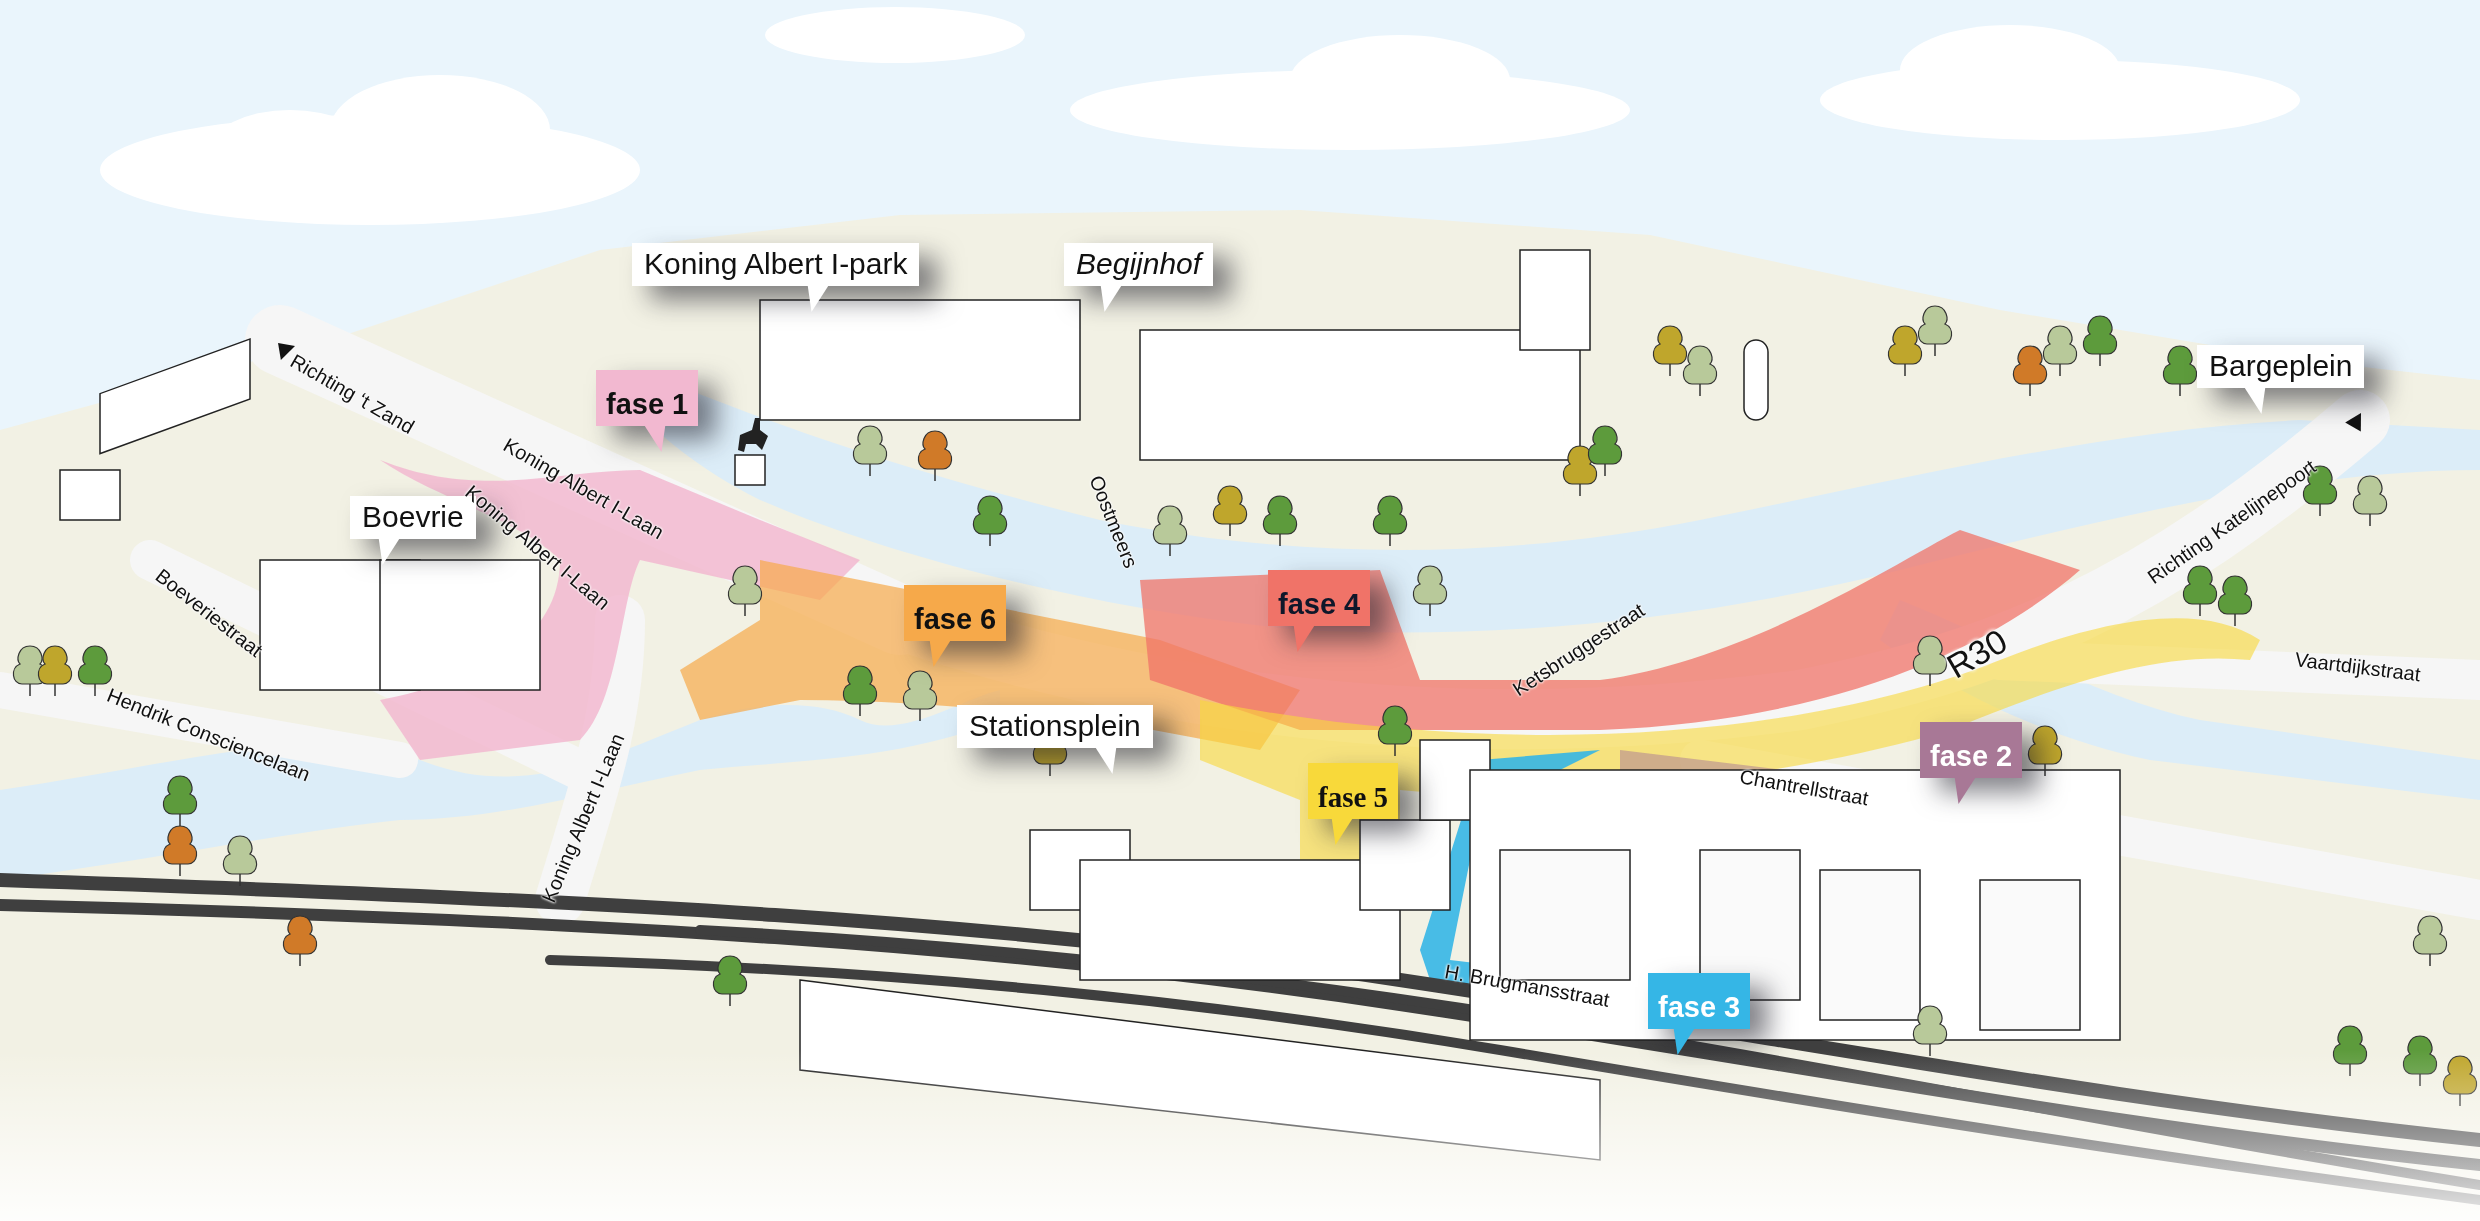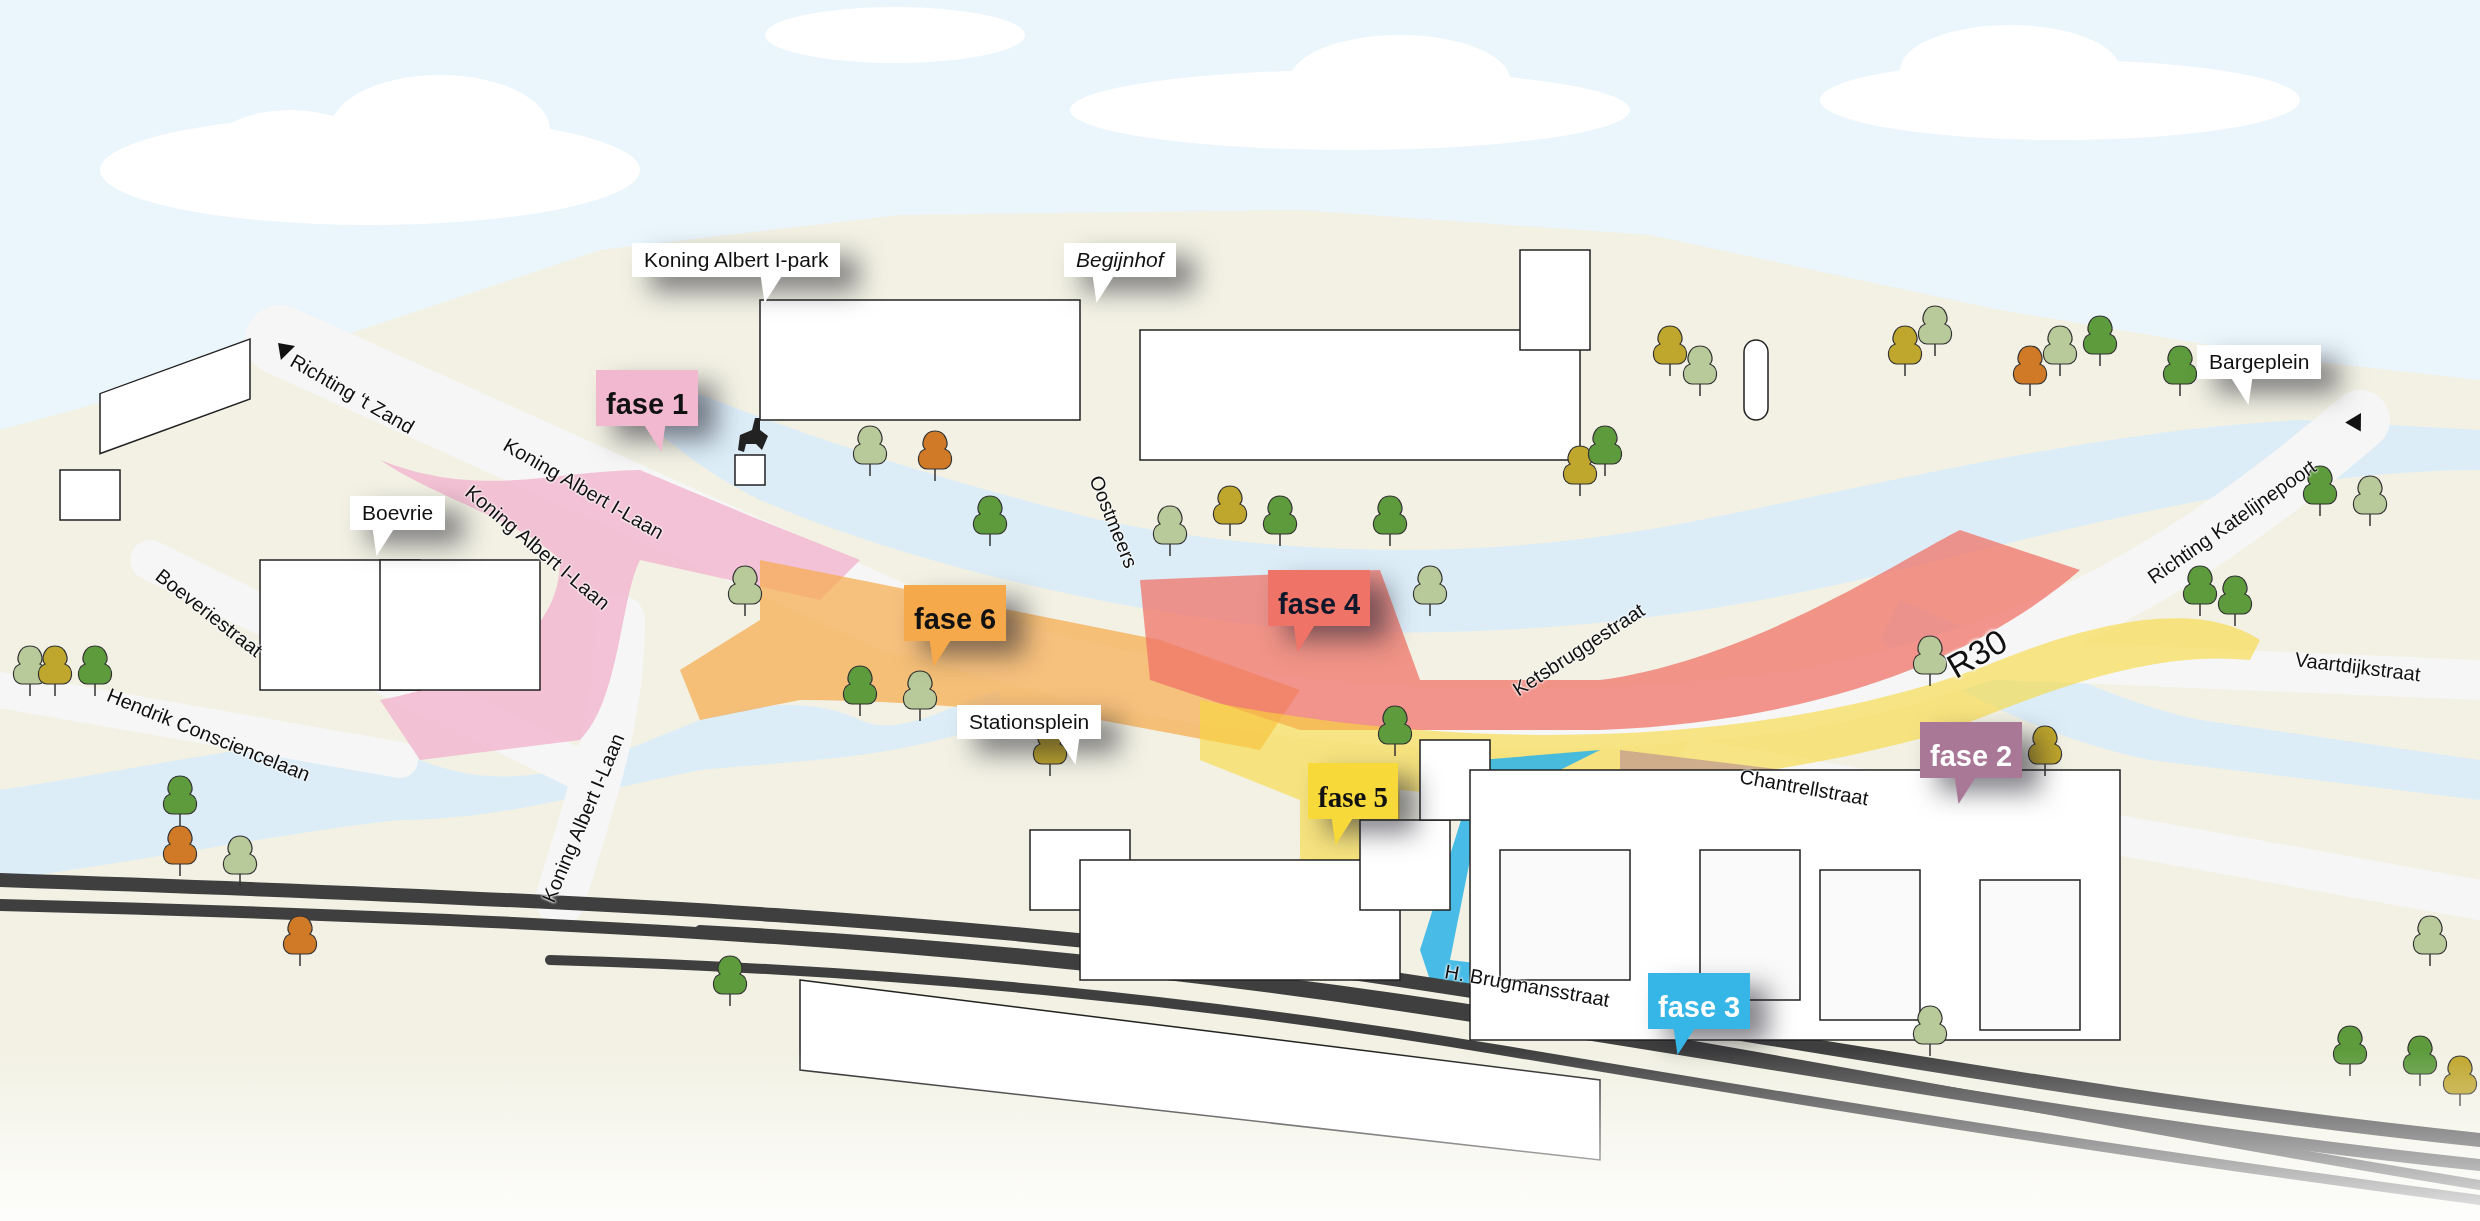--- a/index.html
+++ b/index.html
@@ -1,18 +1,18 @@
 <!DOCTYPE html>
 <html><head>
 <meta charset="utf-8">
 <style>
   html,body{margin:0;padding:0;}
   body{width:2480px;height:1221px;overflow:hidden;background:#eaf5fc;font-family:"Liberation Sans","DejaVu Sans",sans-serif;position:relative;}
   #map{position:absolute;left:0;top:0;width:2480px;height:1221px;}
-  .callout{position:absolute;background:#fff;color:#111;font-size:21px;line-height:1;padding:6px 12px 7px;white-space:nowrap;box-shadow:18px 14px 26px rgba(30,30,40,.55);}
+  .callout{position:absolute;background:#fff;color:#111;font-size:30px;line-height:1;padding:6px 12px 7px;white-space:nowrap;box-shadow:18px 14px 26px rgba(30,30,40,.55);}
   .callout::after{content:"";position:absolute;left:var(--tx,50%);bottom:-26px;border-left:11px solid transparent;border-right:11px solid transparent;border-top:28px solid var(--bg,#fff);transform:skewX(var(--sk,-14deg));}
   .fase{font-weight:bold;font-size:29px;padding:20px 10px 7px;}
   .street{position:absolute;font-size:20px;color:#111;white-space:nowrap;transform-origin:left center;text-shadow:0 0 3px #fff,0 0 3px #fff,0 0 2px #fff;}
   .r30{position:absolute;font-size:34px;color:#111;text-shadow:0 0 4px #fff,0 0 4px #fff,0 0 4px #fff;transform-origin:left center;}
   .arrow{position:absolute;width:0;height:0;}
 </style>
 </head>
 <body>
 
 <svg id="map" viewBox="0 0 2480 1221" xmlns="http://www.w3.org/2000/svg">

